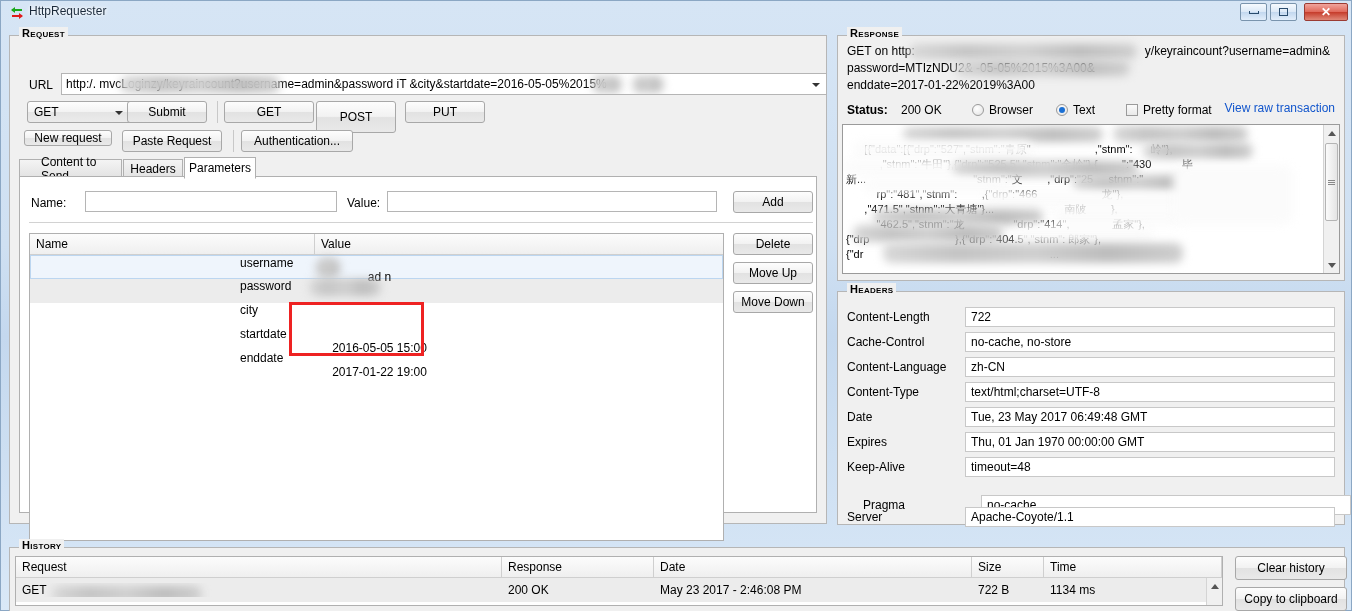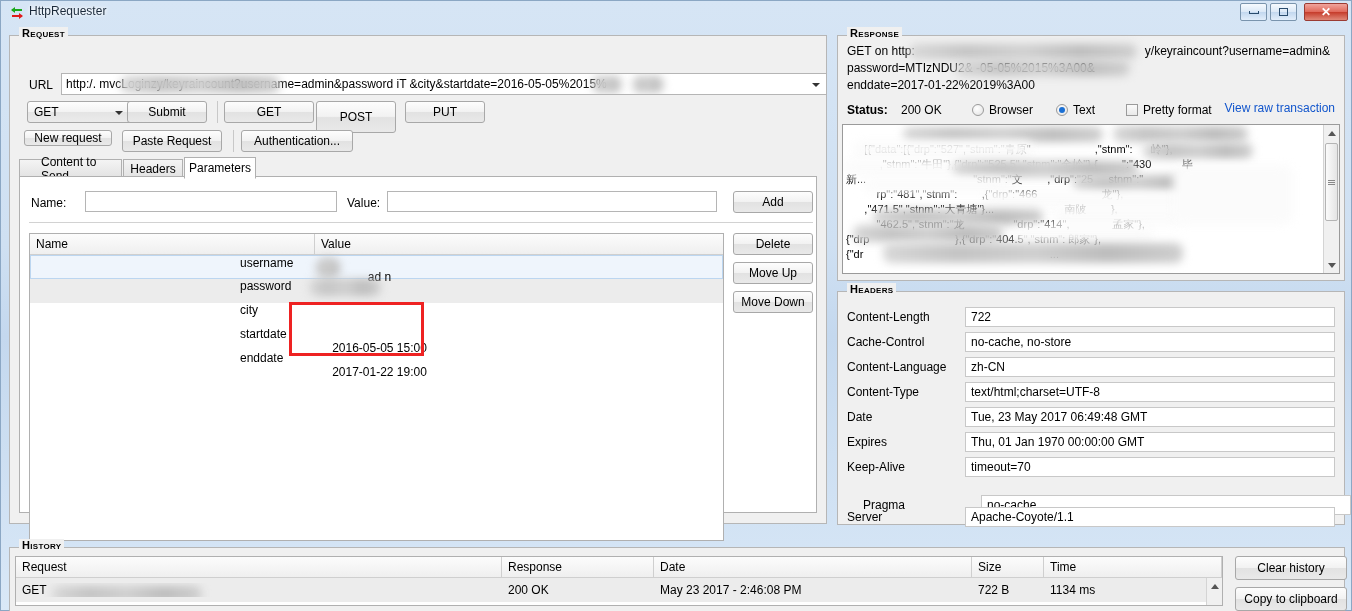--- a/index.html
+++ b/index.html
@@ -501,21 +501,21 @@
     <div class="hdr-row" style="top:122px;">
       <div class="hdr-key">Date</div>
       <div class="hdr-val">Tue, 23 May 2017 06:49:48 GMT</div>
     </div>
     <div class="hdr-row" style="top:147px;">
       <div class="hdr-key">Expires</div>
       <div class="hdr-val">Thu, 01 Jan 1970 00:00:00 GMT</div>
     </div>
     <div class="hdr-row" style="top:172px;">
       <div class="hdr-key">Keep-Alive</div>
-      <div class="hdr-val">timeout=70</div>
+      <div class="hdr-val">timeout=48</div>
     </div>
     <div class="hdr-row" style="top:210px;margin-left:16px;">
       <div class="hdr-key">Pragma</div>
       <div class="hdr-val">no-cache</div>
     </div>
     <div class="hdr-row" style="top:222px;">
       <div class="hdr-key">Server</div>
       <div class="hdr-val">Apache-Coyote/1.1</div>
     </div>
   </div>

